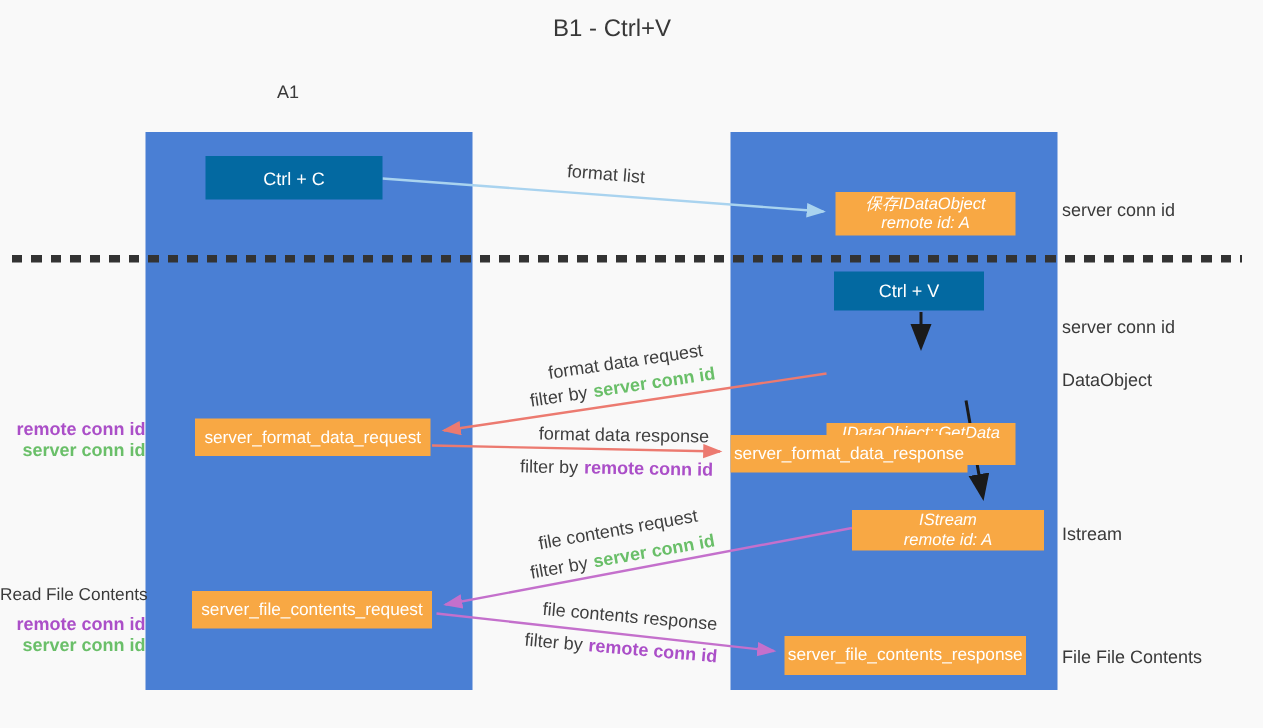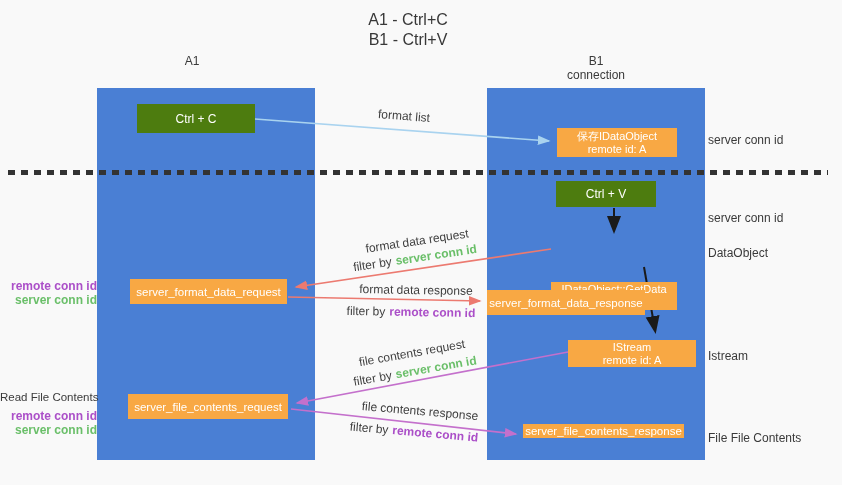--- a/index.html
+++ b/index.html
@@ -5,47 +5,42 @@
   html,body{margin:0;padding:0;background:#f9f9f9;font-family:"Liberation Sans",sans-serif;}
   .canvas{position:relative;width:842px;height:485px;background:#f9f9f9;overflow:hidden;}
   .title{position:absolute;top:10px;left:0;width:816px;text-align:center;color:#383838;font-size:16px;line-height:20px;}
   .col-header{position:absolute;text-align:center;color:#3a3a3a;font-size:12px;line-height:14px;}
   .lifeline{position:absolute;top:88px;height:372px;background:#4a7fd4;}
   .divider{position:absolute;top:170px;left:8px;width:820px;height:5px;
            background:repeating-linear-gradient(to right,#333 0 7px,transparent 7px 13px);}
   svg.wires{position:absolute;top:0;left:0;pointer-events:none;}
   .node{position:absolute;color:#fff;text-align:center;display:flex;flex-direction:column;justify-content:center;box-sizing:border-box;}
   .node.orange{background:#f8a844;}
-  .node.green{background:#4d7c0f;font-size:12px;}
-  .node .l1,.node .l2{font-size:11px;line-height:13px;}
+  .node.green{background:#0369a1;font-size:12px;}
+  .node .l1,.node .l2{font-size:11px;line-height:13px;font-style:italic;}
   .node.single{font-size:11.5px;}
   .elabel{position:absolute;color:#3f3f3f;font-size:12px;white-space:nowrap;transform-origin:center;}
   .elabel .green,.ann .green{color:#6abf69;font-weight:bold;}
   .elabel .purple,.ann .purple{color:#ab4fc8;font-weight:bold;}
   .elabel.filter span:first-child{margin-right:4px;}
   .ann{position:absolute;font-size:12px;color:#3a3a3a;white-space:nowrap;line-height:14px;}
   .ann.right{left:708px;}
   .ann.left{left:0;width:97px;text-align:right;}
 </style>
 </head>
 <body>
 
 <div class="canvas">
 
   <div class="title">
-    <div>A1 - Ctrl+C</div>
     <div>B1 - Ctrl+V</div>
   </div>
 
   <div class="col-header" style="left:102px;top:54px;width:180px;">
     <div>A1</div>
-  </div>
-  <div class="col-header" style="left:487px;top:54px;width:218px;">
-    <div>B1</div>
-    <div>connection</div>
   </div>
 
   <div class="lifeline" style="left:97px;width:218px;"></div>
   <div class="lifeline" style="left:487px;width:218px;"></div>
 
   <div class="divider"></div>
 
   <svg class="wires" width="842" height="485">
     <defs>
       <marker id="m-blue" markerWidth="9" markerHeight="7" refX="7" refY="3" orient="auto">
@@ -90,21 +85,21 @@
   <div class="node orange single" style="left:130px;top:279px;width:157px;height:25px;">
     <span>server_format_data_request</span>
   </div>
   <div class="node orange" style="left:568px;top:340px;width:128px;height:27px;">
     <span class="l1">IStream</span>
     <span class="l2">remote id: A</span>
   </div>
   <div class="node orange single" style="left:128px;top:394px;width:160px;height:25px;">
     <span>server_file_contents_request</span>
   </div>
-  <div class="node orange single" style="left:523px;top:424px;width:161px;height:14px;">
+  <div class="node orange single" style="left:523px;top:424px;width:161px;height:26px;">
     <span>server_file_contents_response</span>
   </div>
 
   <div class="elabel" style="left:404px;top:116px;transform:translate(-50%,-50%) rotate(4.5deg);">format list</div>
 
   <div class="elabel" style="left:417px;top:241px;transform:translate(-50%,-50%) rotate(-8.5deg);">format data request</div>
   <div class="elabel filter" style="left:415px;top:258px;transform:translate(-50%,-50%) rotate(-8.5deg);">
     <span>filter by</span><span class="green">server conn id</span>
   </div>
 

